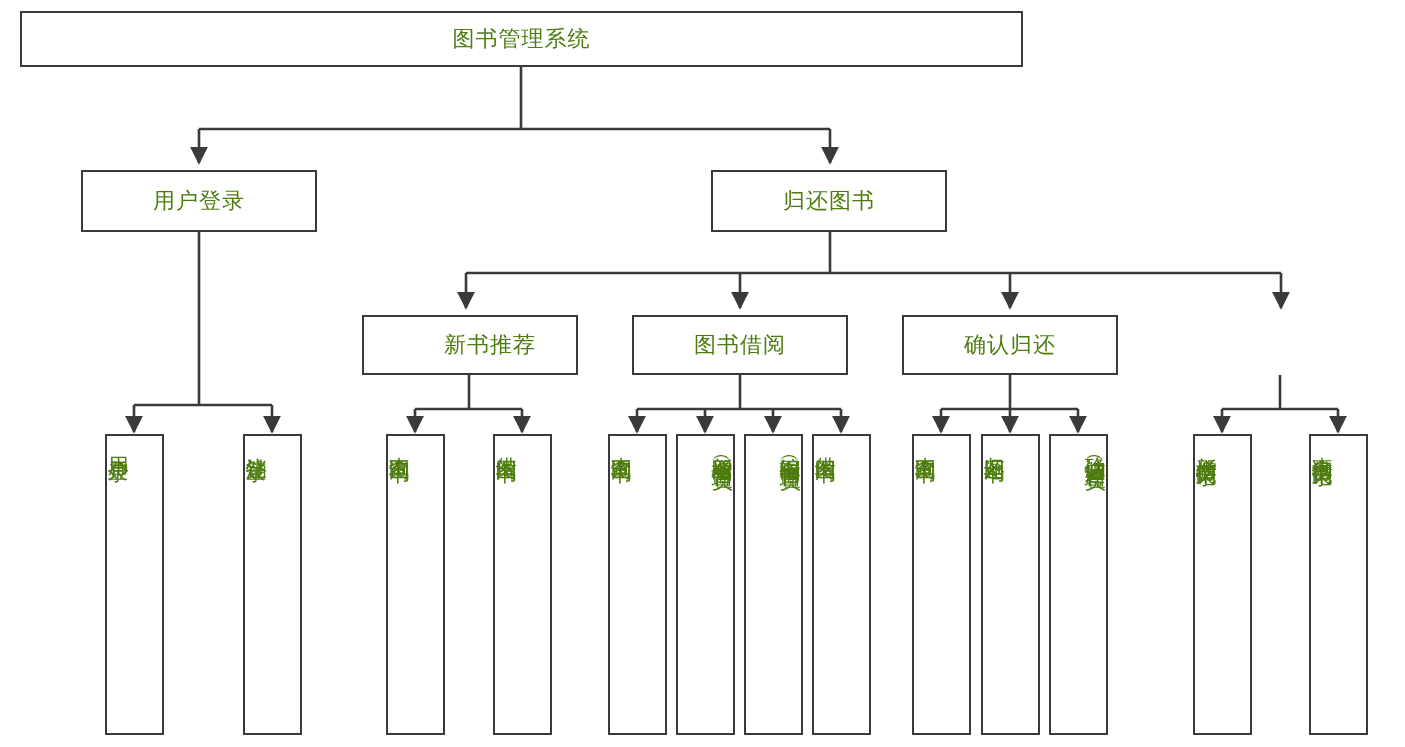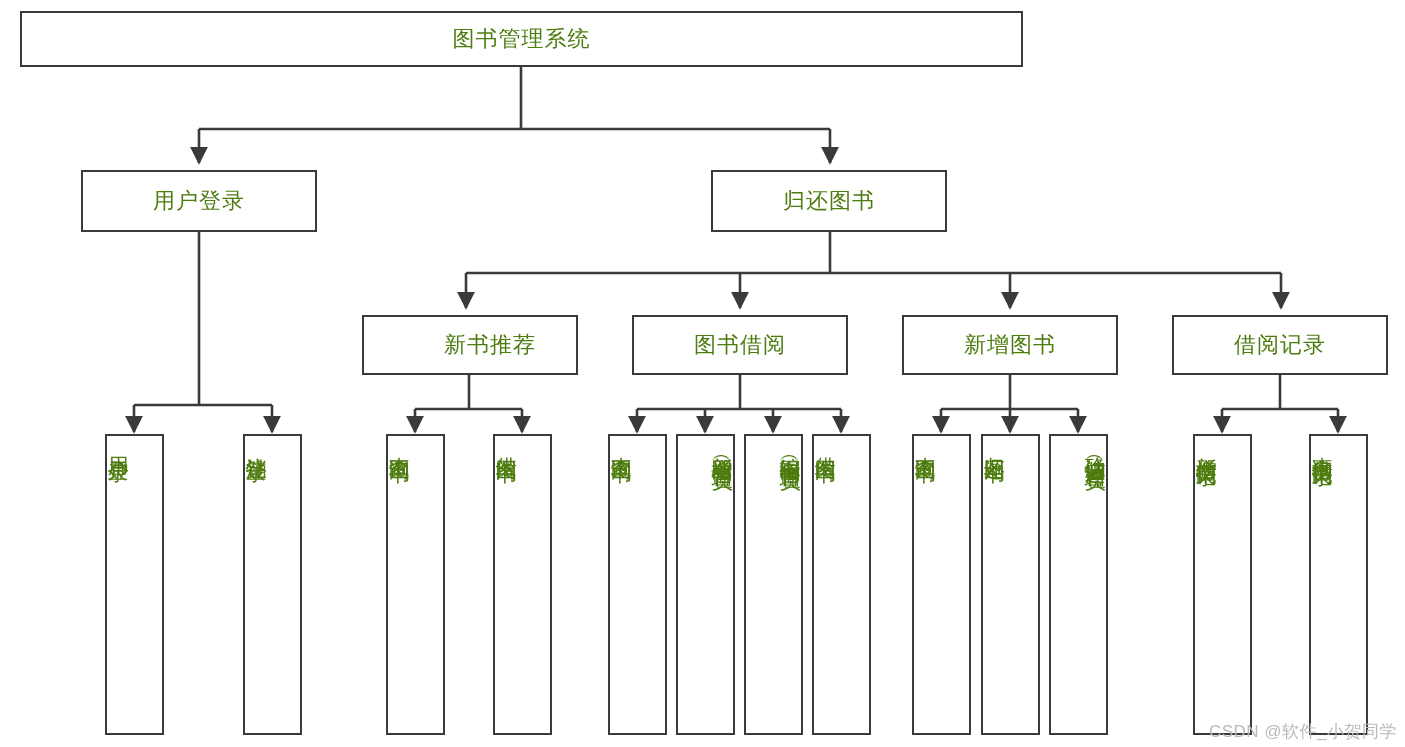--- a/index.html
+++ b/index.html
@@ -133,24 +133,21 @@
     <span class="label">归还图书</span>
   </div>
 
   <div class="node horiz" style="left:362px; top:315px; width:216px; height:60px;padding-left:40px;">
     <span class="label">新书推荐</span>
   </div>
   <div class="node horiz" style="left:632px; top:315px; width:216px; height:60px;text-align:right;">
     <span class="label">图书借阅</span>
   </div>
   <div class="node horiz" style="left:902px; top:315px; width:216px; height:60px;">
-    <span class="label">新增图书</span>
-  </div>
-  <div class="node horiz" style="left:1172px; top:315px; width:216px; height:60px;">
-    <span class="label">借阅记录</span>
+    <span class="label">确认归还</span>
   </div>
 
   <div class="node vert" style="left:105px; top:434px; width:59px; height:301px;">
     <span class="label">用户登录</span>
   </div>
   <div class="node vert" style="left:243px; top:434px; width:59px; height:301px;">
     <span class="label">注销登录</span>
   </div>
 
   <div class="node vert" style="left:386px; top:434px; width:59px; height:301px;">
@@ -183,15 +180,14 @@
     <span class="label">确认归还（管理员）</span>
   </div>
 
   <div class="node vert" style="left:1193px; top:434px; width:59px; height:301px;">
     <span class="label">新增借阅记录</span>
   </div>
   <div class="node vert" style="left:1309px; top:434px; width:59px; height:301px;">
     <span class="label">查询借阅记录</span>
   </div>
 
-  <div class="watermark">CSDN @软件_小贺同学</div>
 
 </div>
 
 </body></html>

